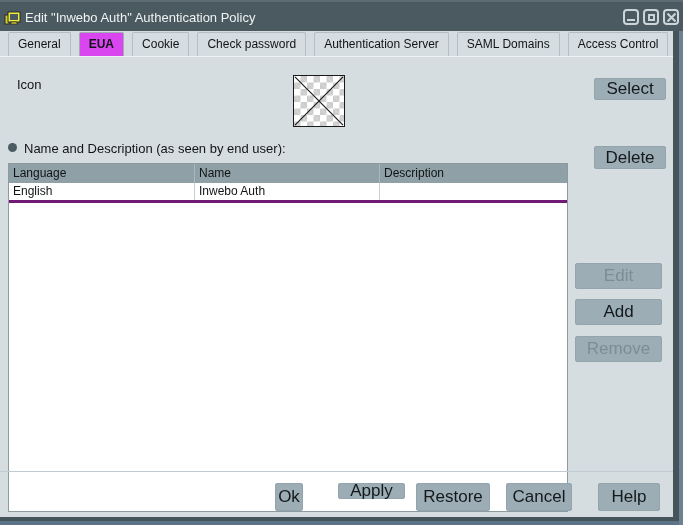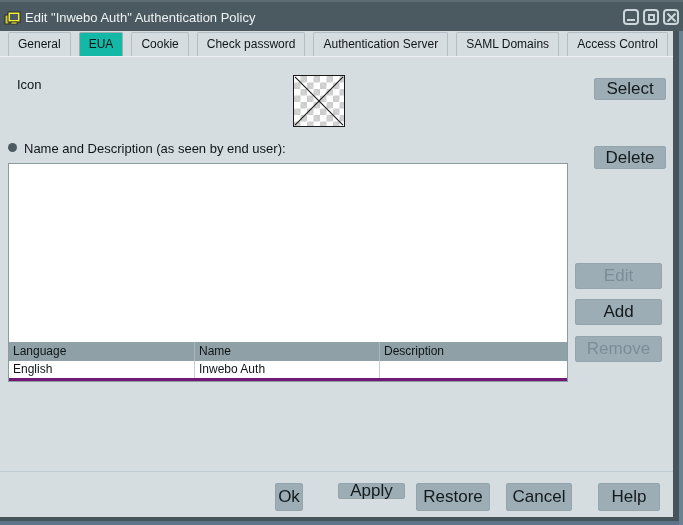--- a/index.html
+++ b/index.html
@@ -33,21 +33,21 @@
   .tabbar{
     position:absolute;left:0;top:31px;width:673px;height:25px;
     background:#d5dde1;padding-left:8px;box-sizing:border-box;
     display:flex;align-items:flex-end;
   }
   .tab{
     display:inline-block;padding:4px 9px 5px 9px;font-size:12px;color:#101417;
     background:#d5dde1;border:1px solid #b3bfc5;border-bottom:none;
     border-radius:2px 2px 0 0;margin-right:8px;white-space:nowrap;cursor:pointer;
   }
-  .tab.selected{background:#14b8a6;border-color:#9fadb3;}
+  .tab.selected{background:#d946ef;border-color:#9fadb3;font-weight:bold;}
 
   
   .content{
     position:absolute;left:0;top:56px;width:673px;height:461px;
     background:#d5dde1;border-top:1px solid #edf1f3;
   }
   .label{position:absolute;font-size:13px;color:#101417;}
 
   .icon-placeholder{
     position:absolute;left:293px;top:75px;width:52px;height:52px;
@@ -70,23 +70,23 @@
   .btn{
     position:absolute;background:#9cadb6;color:#14191c;border:none;border-radius:3px;
     font-family:"Liberation Sans",sans-serif;font-size:17px;
     display:flex;align-items:center;justify-content:center;cursor:pointer;
     box-shadow:0 0 0 1px #93a4ad inset;
   }
   .btn.disabled{color:#7d8d97;cursor:default;}
 
   
   .table{
-    position:absolute;left:8px;top:163px;width:560px;height:219px;
+    position:absolute;left:8px;top:163px;width:560px;height:349px;
     box-sizing:border-box;border:1px solid #8d9ba1;background:#ffffff;
-    display:flex;flex-direction:column;font-size:12px;justify-content:flex-end;
+    display:flex;flex-direction:column;font-size:12px;
   }
   .thead{display:flex;background:#8fa0a6;height:19px;flex:0 0 auto;}
   .th{
     box-sizing:border-box;padding:2px 4px;color:#101417;white-space:nowrap;
     overflow:hidden;cursor:pointer;border-left:1px solid #a9b8bd;
   }
   .th:first-child{border-left:none;}
   .trow{display:flex;height:17px;flex:0 0 auto;border-bottom:3px solid #701a75;cursor:pointer;}
   .td{
     box-sizing:border-box;padding:1px 4px;color:#101417;white-space:nowrap;

